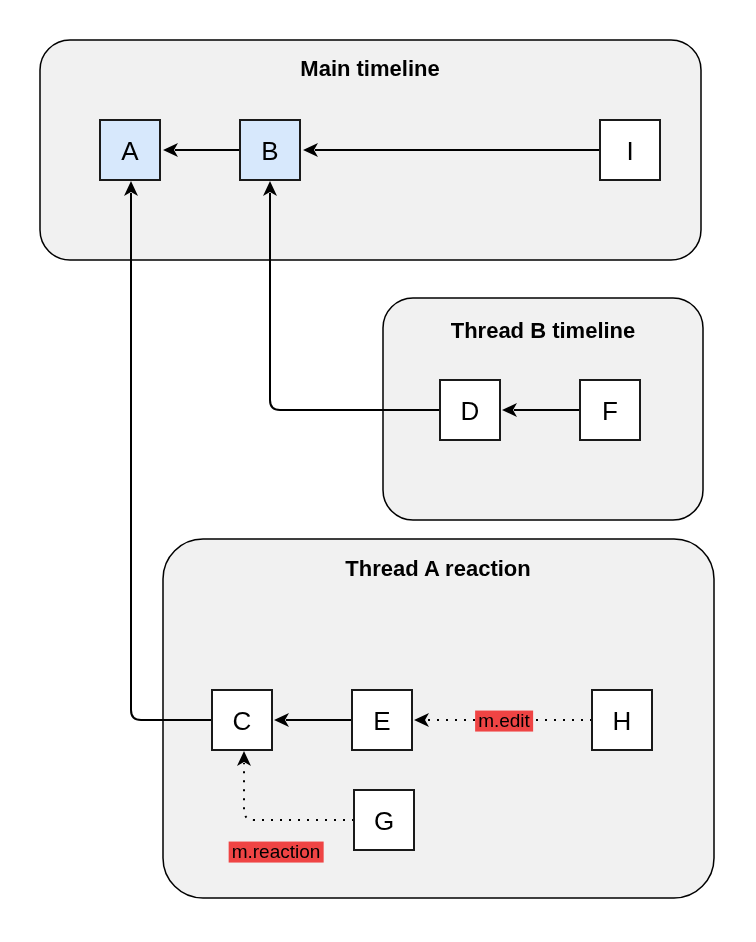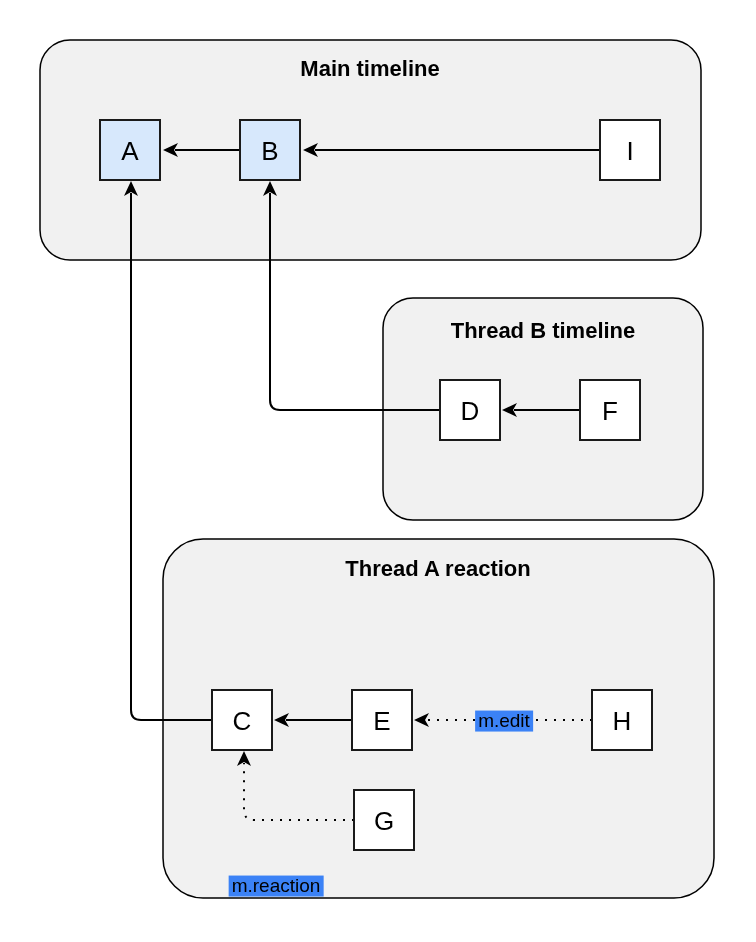--- a/index.html
+++ b/index.html
@@ -30,21 +30,21 @@
   .container-title {
     font-size: 22px;
     font-weight: bold;
   }
   .node-label {
     font-size: 26px;
     font-weight: 400;
   }
   .edge-label {
     font-size: 19px;
-    background: #3b82f6;
+    background: #ef4444;
     padding: 0 3px;
   }
 </style>
 </head>
 <body>
 
 <div class="canvas">
 
   <svg width="756" height="942" viewBox="0 0 756 942">
 
@@ -104,15 +104,15 @@
   <div class="lbl node-label" style="left:270px; top:151px;">B</div>
   <div class="lbl node-label" style="left:630px; top:151px;">I</div>
   <div class="lbl node-label" style="left:470px; top:411px;">D</div>
   <div class="lbl node-label" style="left:610px; top:411px;">F</div>
   <div class="lbl node-label" style="left:242px; top:721px;">C</div>
   <div class="lbl node-label" style="left:382px; top:721px;">E</div>
   <div class="lbl node-label" style="left:622px; top:721px;">H</div>
   <div class="lbl node-label" style="left:384px; top:821px;">G</div>
 
   <div class="lbl edge-label" style="left:504px; top:721px;">m.edit</div>
-  <div class="lbl edge-label" style="left:276px; top:852px;margin-top:34px;">m.reaction</div>
+  <div class="lbl edge-label" style="left:276px; top:852px;">m.reaction</div>
 
 </div>
 
 </body></html>

